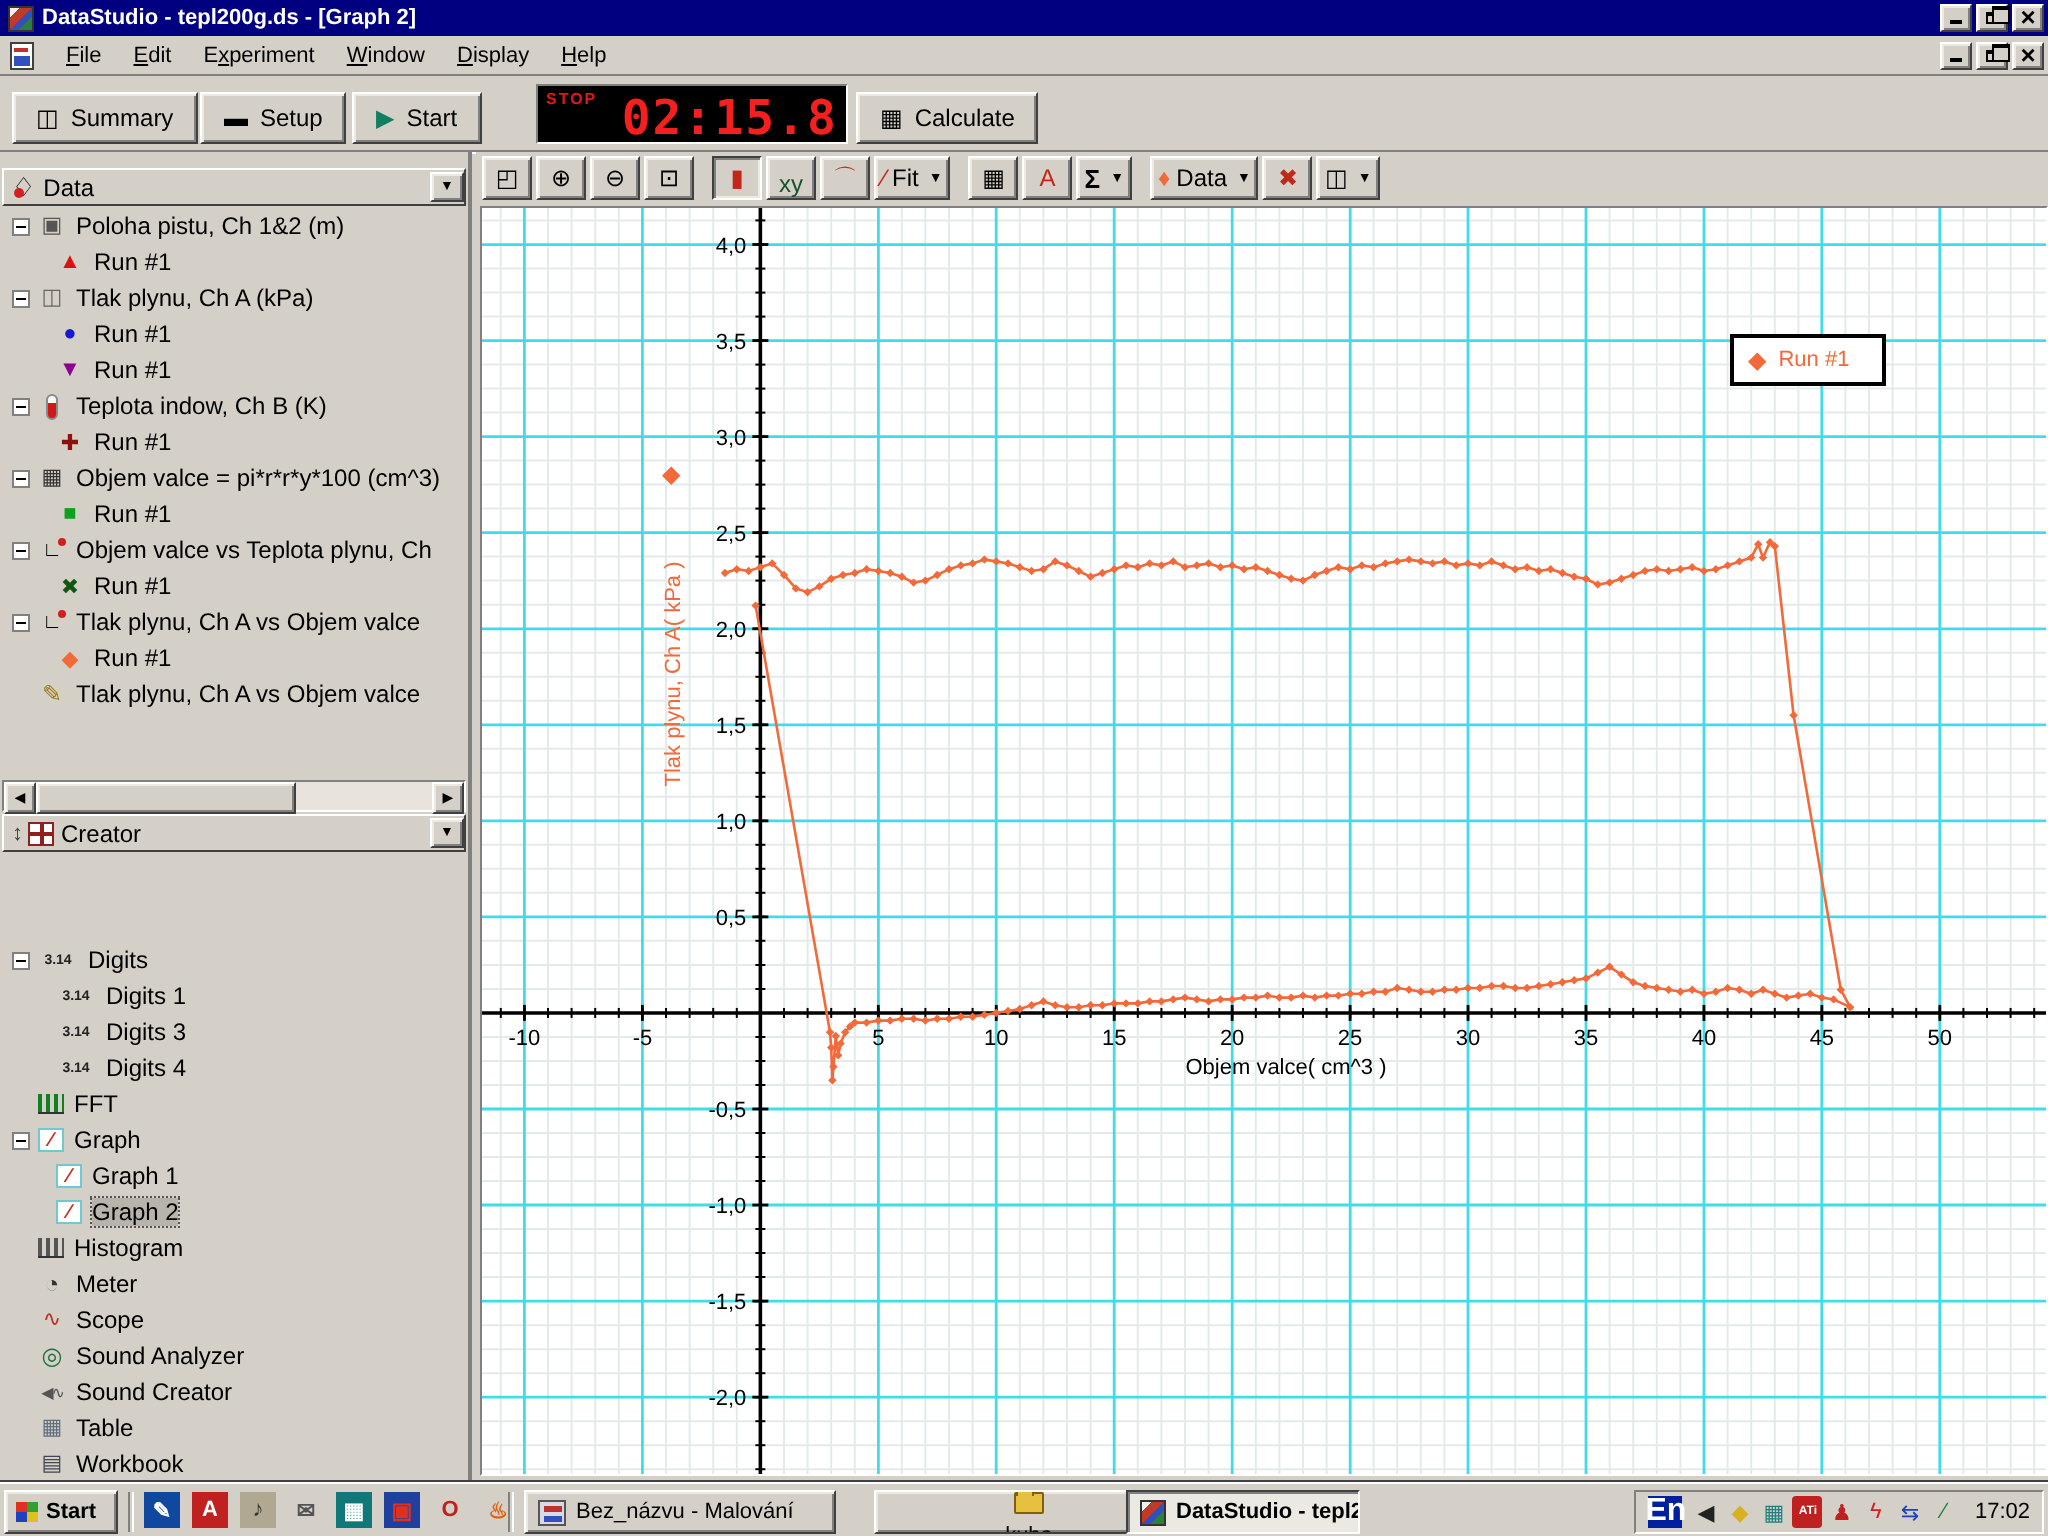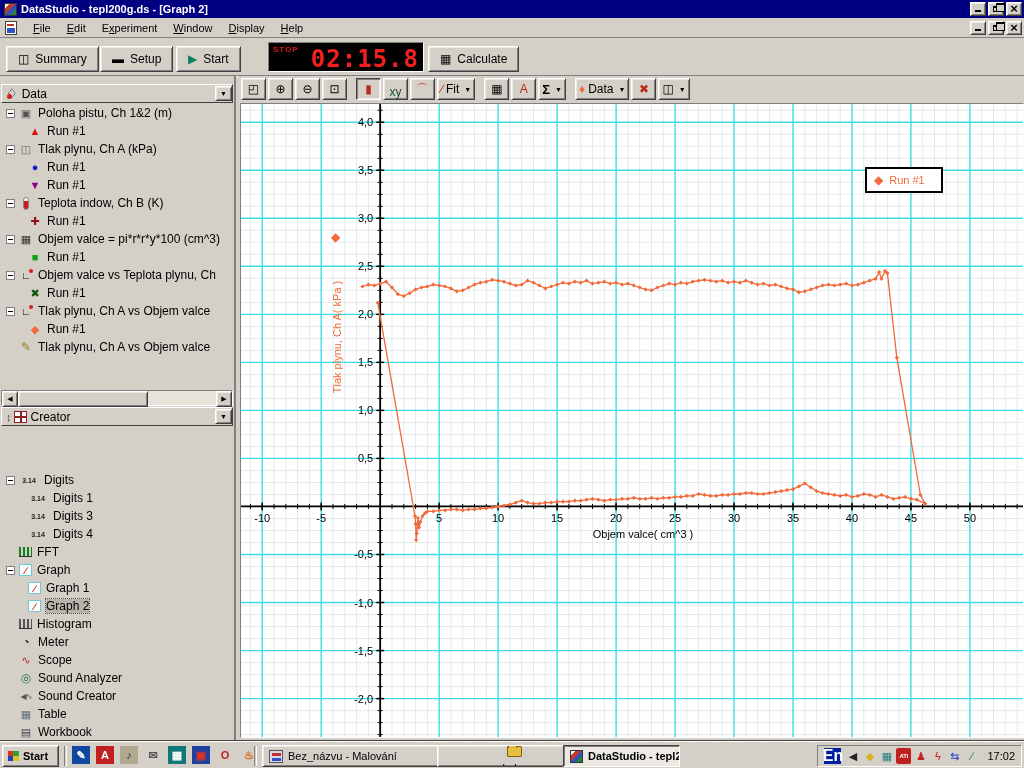--- a/index.html
+++ b/index.html
@@ -733,21 +733,21 @@
       <span class="ql-ic" style="background: rgb(192, 32, 32); color: rgb(255, 255, 255);">A</span>
       <span class="ql-ic" style="background: rgb(176, 168, 144); color: rgb(51, 51, 51);">♪</span>
       <span class="ql-ic" style="background: transparent; color: rgb(85, 85, 85);">✉</span>
       <span class="ql-ic" style="background: rgb(16, 120, 120); color: rgb(255, 255, 255);">▦</span>
       <span class="ql-ic" style="background: rgb(32, 64, 160); color: rgb(224, 48, 32);">▣</span>
       <span class="ql-ic" style="background: transparent; color: rgb(192, 32, 32);">O</span>
       <span class="ql-ic" style="background: transparent; color: rgb(224, 96, 16);">♨</span>
     </div>
   <span class="tb-sep" style="left:254px;"></span>
   <div id="task-buttons">
-      <button class="task-btn raised" style="left: 262px; width: 177px;">
+      <button class="task-btn raised" style="left: 262px; width: 156px;">
         <span class="paint-ic"></span>
         <span>Bez_názvu - Malování</span>
       </button>
       <button class="task-btn raised" style="left: 437px; width: 155px; flex-direction: column;">
         <span class="folder-ic"></span>
         <span>kuba</span>
       </button>
       <button class="task-btn pressed active" style="left: 563px; width: 117px;">
         <span class="app-icon" style="margin: 0px;"></span>
         <span>DataStudio - tepl200...</span>

